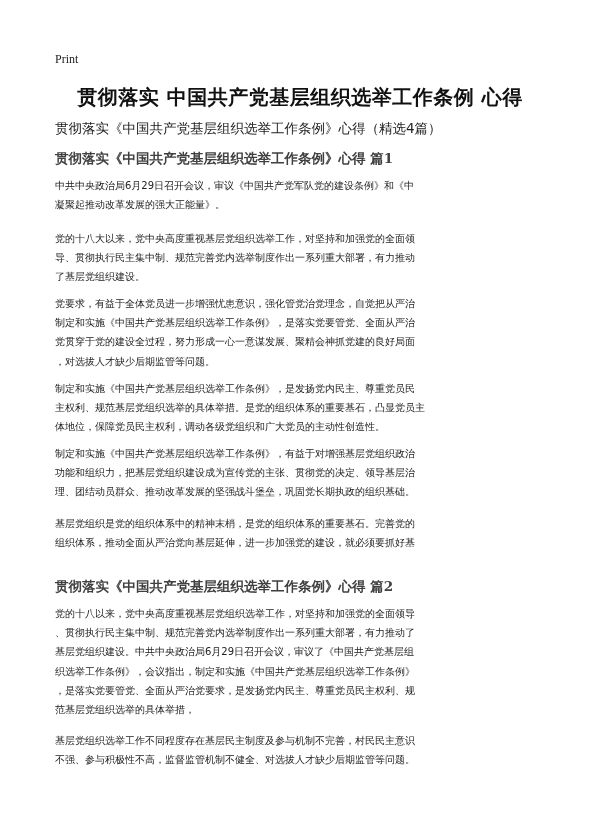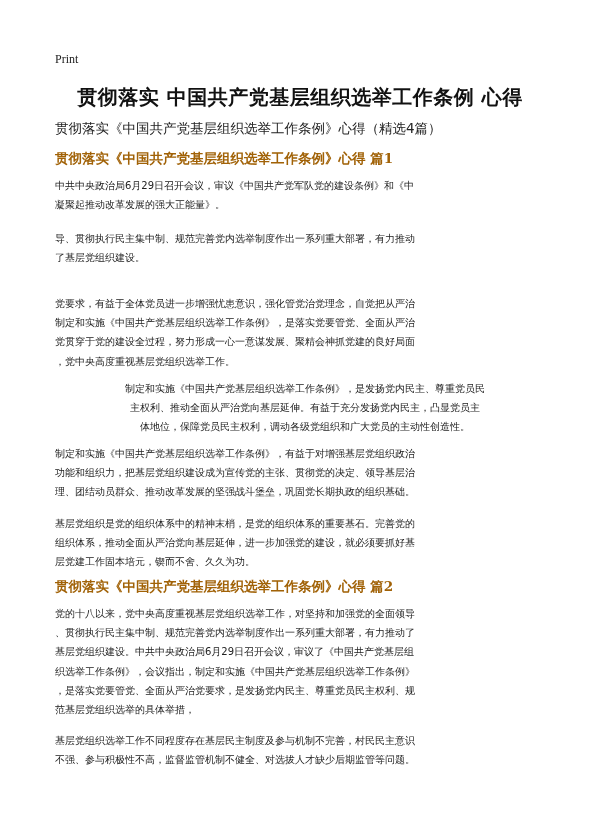--- a/index.html
+++ b/index.html
@@ -4,21 +4,21 @@
 <style>
   html, body { margin: 0; padding: 0; background: #ffffff; }
   body { width: 600px; height: 828px; position: relative; overflow: hidden;
          font-family: "DejaVu Sans", "Liberation Sans", sans-serif; color: #1a1a1a; }
   .print { position: absolute; left: 55px; top: 52px; font-family: "Liberation Serif", "DejaVu Serif", serif;
            font-size: 12px; color: #222; }
   .doc-title { position: absolute; left: 0; width: 600px; top: 84px; text-align: center;
                font-size: 20px; font-weight: bold; letter-spacing: 0.5px; color: #111; }
   .subtitle { position: absolute; left: 55px; top: 120px; font-size: 13.5px; color: #222; }
   .section-h { position: absolute; left: 55px; font-family: "DejaVu Serif", "Liberation Serif", serif;
-               font-size: 13.5px; font-weight: bold; color: #a16207; white-space: nowrap; }
+               font-size: 13.5px; font-weight: bold; color: #404040; white-space: nowrap; }
   .para { position: absolute; left: 55px; width: 500px; font-size: 10px; line-height: 19.2px;
           color: #222; white-space: nowrap; }
   .para span { display: block; }
 </style>
 </head>
 <body>
 
 <div class="print">Print</div>
 
 <div class="doc-title">贯彻落实  中国共产党基层组织选举工作条例  心得</div>
@@ -26,47 +26,47 @@
 <div class="subtitle">贯彻落实《中国共产党基层组织选举工作条例》心得（精选4篇）</div>
 
 <div class="section-h" style="top:150px;">贯彻落实《中国共产党基层组织选举工作条例》心得 篇1</div>
 
 <div class="para" style="top:176px;">
   <span>中共中央政治局6月29日召开会议，审议《中国共产党军队党的建设条例》和《中</span>
   <span>凝聚起推动改革发展的强大正能量》。</span>
 </div>
 
 <div class="para" style="top:229px;">
+  <span>党的十八大以来，党中央高度重视基层党组织选举工作，对坚持和加强党的全面领</span>
   <span>导、贯彻执行民主集中制、规范完善党内选举制度作出一系列重大部署，有力推动</span>
   <span>了基层党组织建设。</span>
 </div>
 
 <div class="para" style="top:294px;">
   <span>党要求，有益于全体党员进一步增强忧患意识，强化管党治党理念，自觉把从严治</span>
   <span>制定和实施《中国共产党基层组织选举工作条例》，是落实党要管党、全面从严治</span>
   <span>党贯穿于党的建设全过程，努力形成一心一意谋发展、聚精会神抓党建的良好局面</span>
-  <span>，党中央高度重视基层党组织选举工作。</span>
+  <span>，对选拔人才缺少后期监管等问题。</span>
 </div>
 
-<div class="para" style="top:379px;text-align:center;">
+<div class="para" style="top:379px;">
   <span>制定和实施《中国共产党基层组织选举工作条例》，是发扬党内民主、尊重党员民</span>
-  <span>主权利、推动全面从严治党向基层延伸。有益于充分发扬党内民主，凸显党员主</span>
+  <span>主权利、规范基层党组织选举的具体举措。是党的组织体系的重要基石，凸显党员主</span>
   <span>体地位，保障党员民主权利，调动各级党组织和广大党员的主动性创造性。</span>
 </div>
 
 <div class="para" style="top:444px;">
   <span>制定和实施《中国共产党基层组织选举工作条例》，有益于对增强基层党组织政治</span>
   <span>功能和组织力，把基层党组织建设成为宣传党的主张、贯彻党的决定、领导基层治</span>
   <span>理、团结动员群众、推动改革发展的坚强战斗堡垒，巩固党长期执政的组织基础。</span>
 </div>
 
 <div class="para" style="top:514px;">
   <span>基层党组织是党的组织体系中的精神末梢，是党的组织体系的重要基石。完善党的</span>
   <span>组织体系，推动全面从严治党向基层延伸，进一步加强党的建设，就必须要抓好基</span>
-  <span>层党建工作固本培元，锲而不舍、久久为功。</span>
 </div>
 
 <div class="section-h" style="top:578px;">贯彻落实《中国共产党基层组织选举工作条例》心得 篇2</div>
 
 <div class="para" style="top:604px;">
   <span>党的十八以来，党中央高度重视基层党组织选举工作，对坚持和加强党的全面领导</span>
   <span>、贯彻执行民主集中制、规范完善党内选举制度作出一系列重大部署，有力推动了</span>
   <span>基层党组织建设。中共中央政治局6月29日召开会议，审议了《中国共产党基层组</span>
   <span>织选举工作条例》，会议指出，制定和实施《中国共产党基层组织选举工作条例》</span>
   <span>，是落实党要管党、全面从严治党要求，是发扬党内民主、尊重党员民主权利、规</span>

